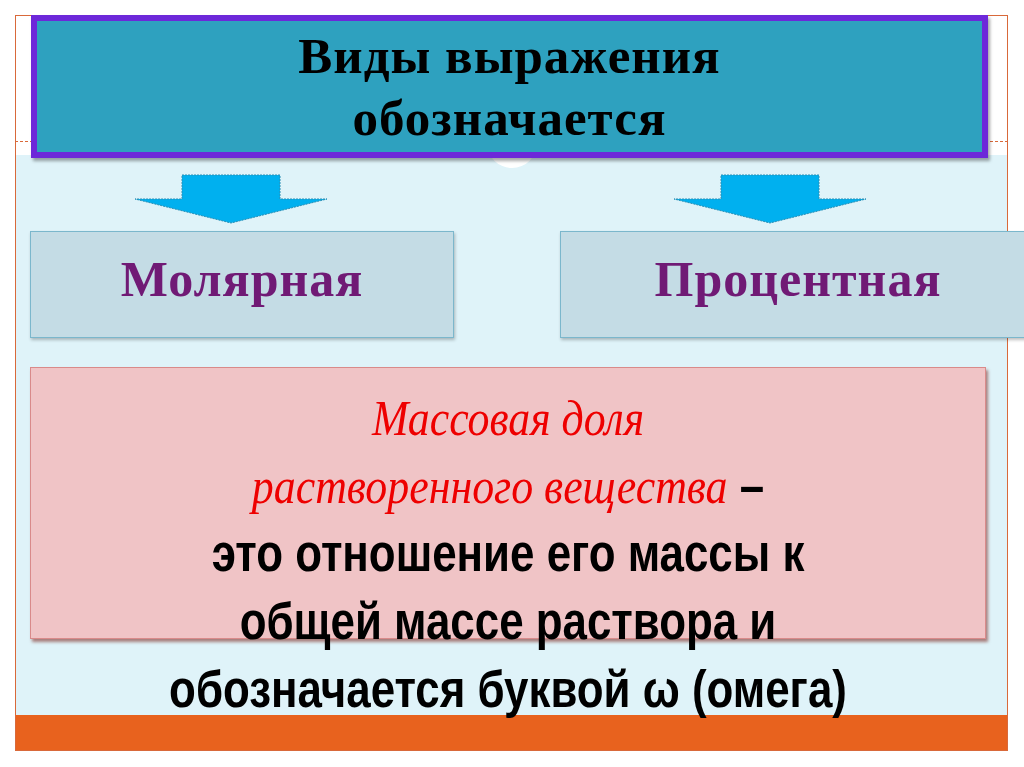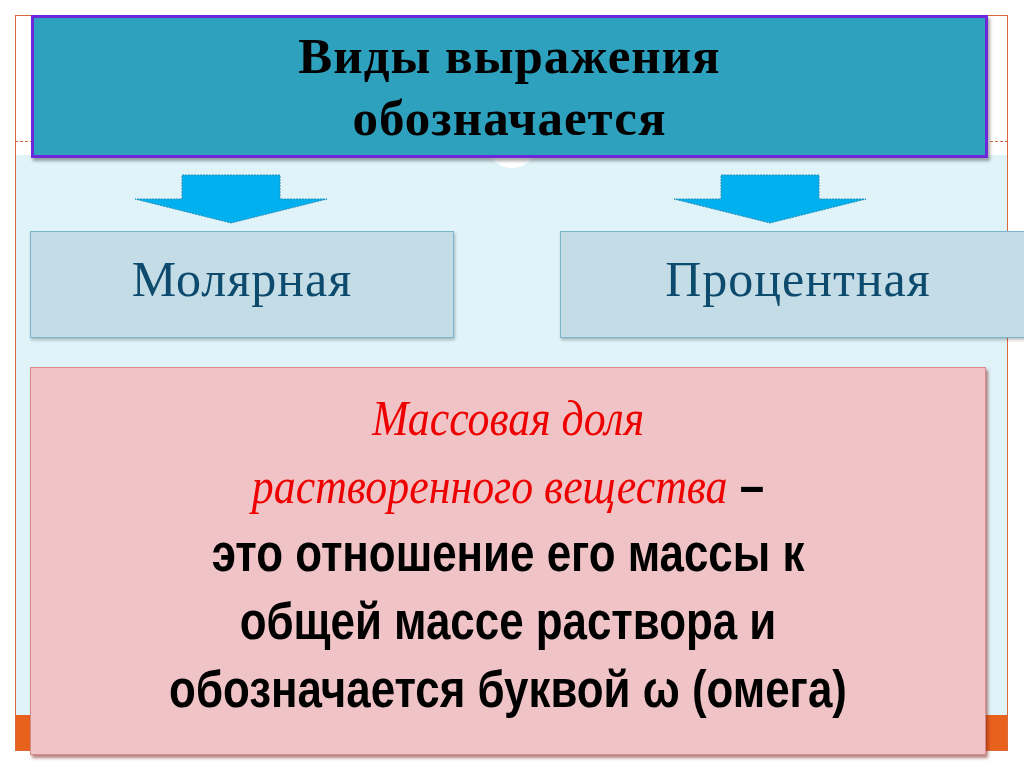--- a/index.html
+++ b/index.html
@@ -28,48 +28,48 @@
     position: absolute; left: 487px; top: 118px; width: 50px; height: 50px;
     border-radius: 50%; background: #ffffff;
   }
   .circle-ornament .ring {
     position: absolute; left: 12px; top: 12px; width: 26px; height: 26px;
     border-radius: 50%; border: 2px solid #d9693a; box-sizing: border-box;
   }
   .title-box {
     position: absolute; left: 31px; top: 15px; width: 957px; height: 143px;
     background: #2ea1bf; box-shadow: 2px 3px 3px rgba(0,0,0,0.35);
-    border: 3px solid #6d28d9; box-sizing: border-box;
+    border: 6px solid #6d28d9; box-sizing: border-box;
     display: flex; align-items: center; justify-content: center;
     text-align: center;
   }
   .title-box h1 {
     margin: 0; font-size: 51px; font-weight: bold; color: #000;
     line-height: 62px; letter-spacing: 1px;
   }
   .arrow {
     position: absolute; width: 194px; height: 50px;
   }
   .arrow svg { display: block; }
   .arrow-left { left: 134px; top: 174px; }
   .arrow-right { left: 673px; top: 174px; }
   .type-box {
     position: absolute; height: 107px;
     background: #c4dce5; border: 1px solid #7bb7cc; box-sizing: border-box;
     box-shadow: 1px 2px 3px rgba(0,0,0,0.25);
     display: flex; justify-content: center;
   }
   .type-box span {
-    font-size: 50px; font-weight: normal; color: #0c4a6e; margin-top: 18px;
+    font-size: 50px; font-weight: bold; color: #701a75; margin-top: 18px;
     letter-spacing: 1px;
   }
   .type-molar { left: 30px; top: 231px; width: 424px; }
   .type-percent { left: 560px; top: 231px; width: 476px; }
   .definition-box {
-    position: absolute; left: 30px; top: 367px; width: 956px; height: 388px;
+    position: absolute; left: 30px; top: 367px; width: 956px; height: 272px;
     background: #f0c4c6; border: 1px solid #d98a8a; box-sizing: border-box;
     box-shadow: 2px 3px 3px rgba(120,30,20,0.55);
     text-align: center; padding-top: 16px;
   }
   .definition-box p {
     margin: 0; font-size: 51px; line-height: 68px; font-weight: bold;
     color: #000; font-family: "Liberation Sans Narrow", "Liberation Sans", sans-serif;
     transform: scaleX(0.86); transform-origin: center;
   }
   .definition-box .term {

